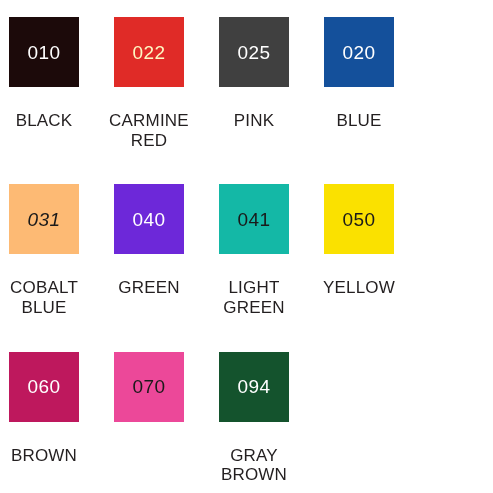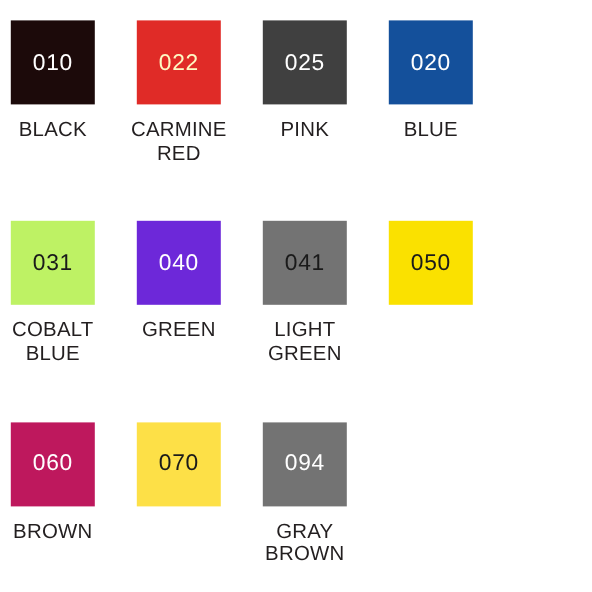--- a/index.html
+++ b/index.html
@@ -46,21 +46,21 @@
 
   .swatch-code {
     font-size: 19px;
     font-weight: 400;
     letter-spacing: 0.5px;
     line-height: 1;
     font-family: "Liberation Sans", sans-serif;
   }
 
   .swatch-name {
-    margin-top: 11px;
+    margin-top: 24px;
     font-size: 17px;
     font-weight: 400;
     line-height: 1.15;
     letter-spacing: 0.2px;
     color: #231f20;
     text-align: center;
     max-width: 120px;
     white-space: pre-line;
     font-family: "Liberation Sans", sans-serif;
   }
@@ -88,55 +88,56 @@
       </div>
       <div class="swatch-name">PINK</div>
     </div>
     <div class="swatch-cell">
       <div class="swatch-chip" style="background: rgb(20, 80, 155);">
         <span class="swatch-code" style="color: rgb(255, 255, 255);">020</span>
       </div>
       <div class="swatch-name">BLUE</div>
     </div>
     <div class="swatch-cell">
-      <div class="swatch-chip" style="background: #bef264;">
+      <div class="swatch-chip" style="background: #fdba74; font-style: italic;">
         <span class="swatch-code" style="color: rgb(26, 26, 26);">031</span>
       </div>
       <div class="swatch-name">COBALT
 BLUE</div>
     </div>
     <div class="swatch-cell">
       <div class="swatch-chip" style="background: #6d28d9;">
         <span class="swatch-code" style="color: rgb(255, 255, 255);">040</span>
       </div>
       <div class="swatch-name">GREEN</div>
     </div>
     <div class="swatch-cell">
-      <div class="swatch-chip" style="background: #737373;">
+      <div class="swatch-chip" style="background: #14b8a6;">
         <span class="swatch-code" style="color: rgb(26, 26, 26);">041</span>
       </div>
       <div class="swatch-name">LIGHT
 GREEN</div>
     </div>
     <div class="swatch-cell">
       <div class="swatch-chip" style="background: rgb(250, 225, 0);">
         <span class="swatch-code" style="color: rgb(26, 26, 26);">050</span>
       </div>
+      <div class="swatch-name">YELLOW</div>
     </div>
     <div class="swatch-cell">
       <div class="swatch-chip" style="background: #be185d;">
         <span class="swatch-code" style="color: rgb(255, 255, 255);">060</span>
       </div>
       <div class="swatch-name">BROWN</div>
     </div>
     <div class="swatch-cell">
-      <div class="swatch-chip" style="background: #fde047;">
+      <div class="swatch-chip" style="background: #ec4899;">
         <span class="swatch-code" style="color: rgb(26, 26, 26);">070</span>
       </div>
     </div>
     <div class="swatch-cell">
-      <div class="swatch-chip" style="background: #737373;">
+      <div class="swatch-chip" style="background: #14532d;">
         <span class="swatch-code" style="color: rgb(255, 255, 255);">094</span>
       </div>
       <div class="swatch-name">GRAY
 BROWN</div>
     </div>
   </div>
 
 </body></html>

